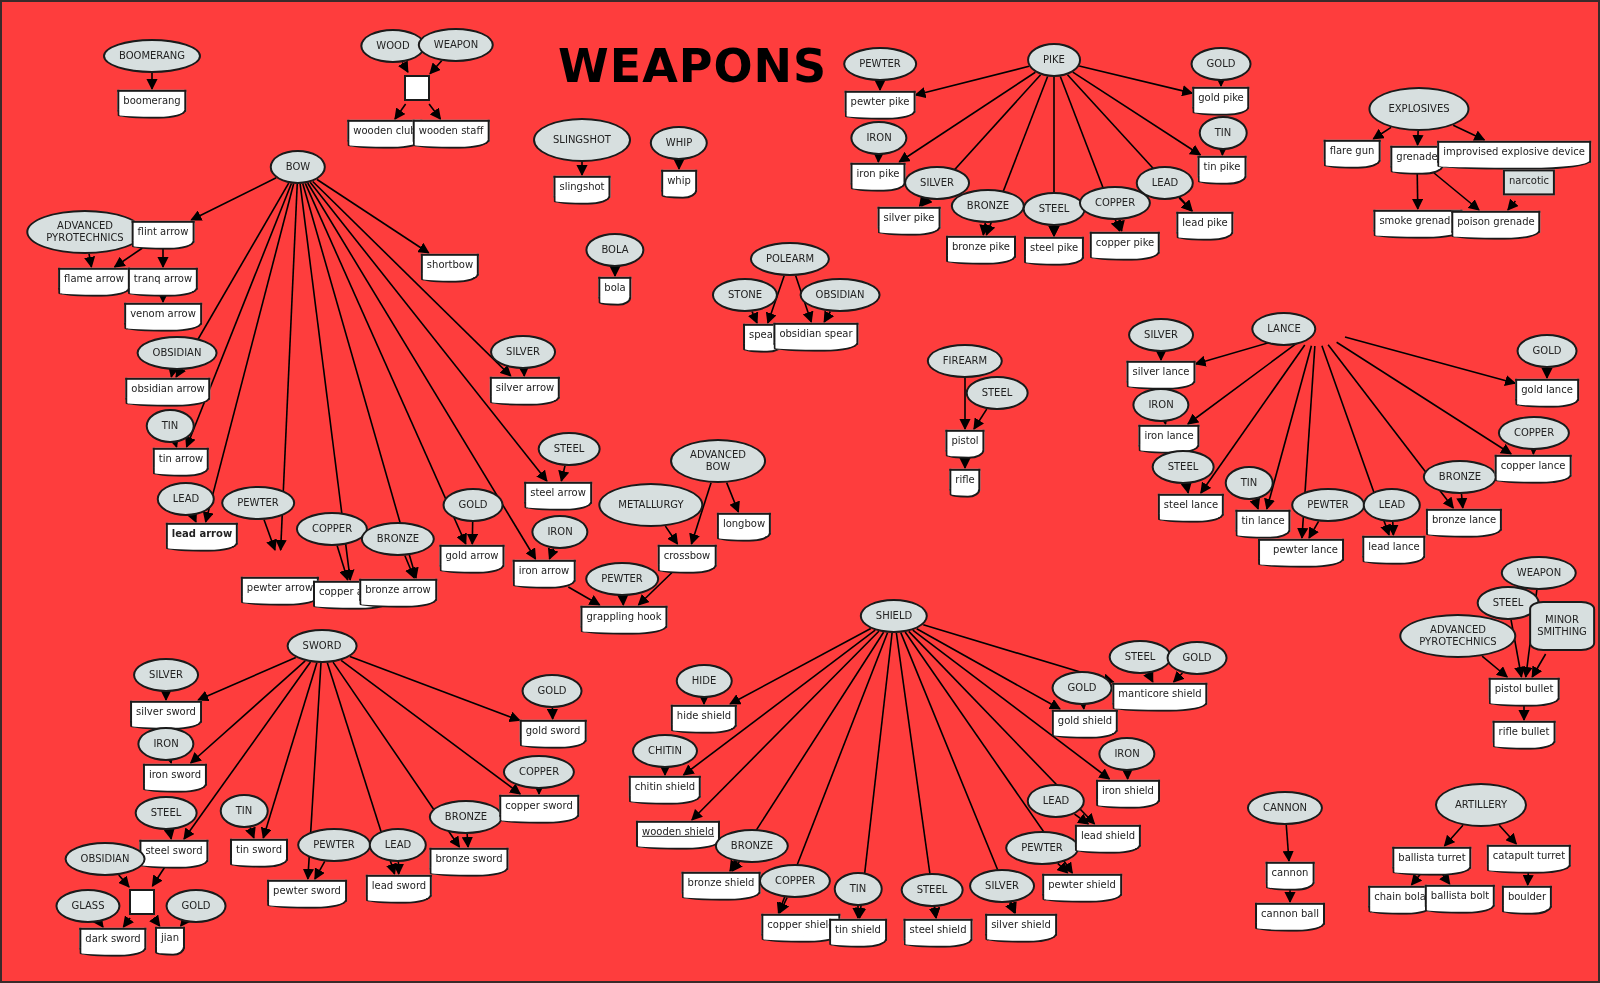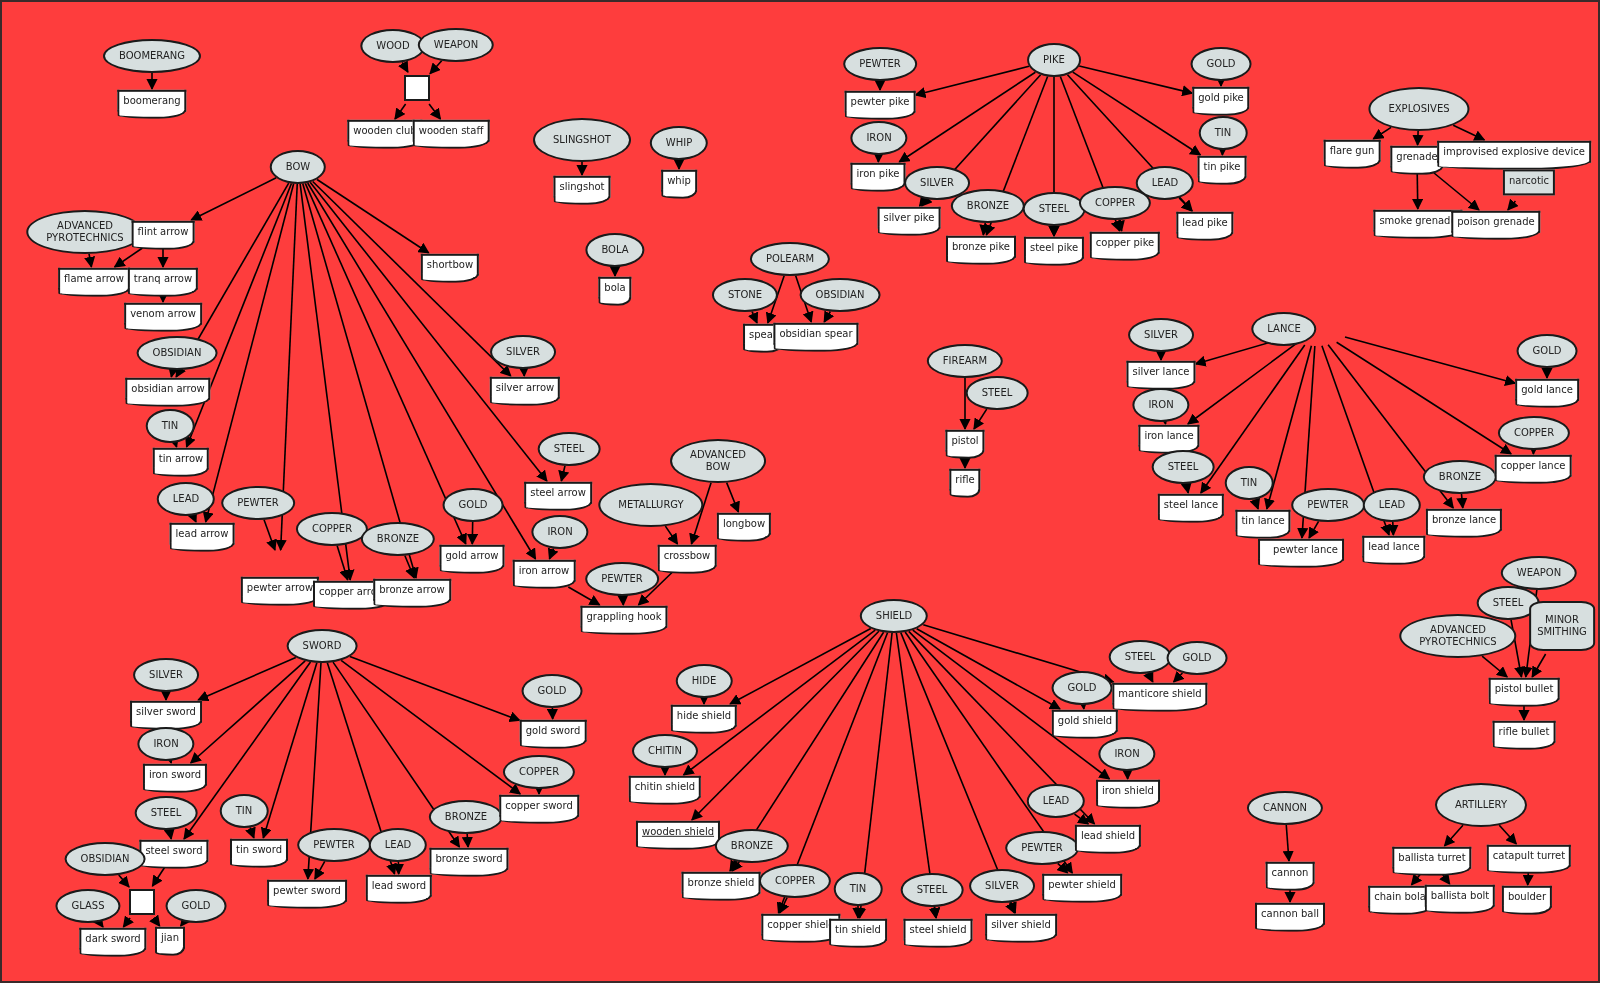--- a/index.html
+++ b/index.html
@@ -204,20 +204,21 @@
       <line x1="1146.39896444349" y1="671.3779806648056" x2="1150.820512820513" y2="680" stroke="#000" stroke-width="1.6" marker-end="url(#arrowhead)"></line>
       <line x1="1180.456856980229" y1="670.9362009392242" x2="1171.6315789473683" y2="680" stroke="#000" stroke-width="1.6" marker-end="url(#arrowhead)"></line>
       <line x1="1284.267952886111" y1="822.9905686738891" x2="1286.955223880597" y2="859" stroke="#000" stroke-width="1.6" marker-end="url(#arrowhead)"></line>
       <line x1="1288" y1="887" x2="1288" y2="900" stroke="#000" stroke-width="1.6" marker-end="url(#arrowhead)"></line>
       <line x1="1460.9685769963044" y1="823.239352351087" x2="1442.4727272727273" y2="844" stroke="#000" stroke-width="1.6" marker-end="url(#arrowhead)"></line>
       <line x1="1497.283139551991" y1="823.1876332553235" x2="1514.3207547169811" y2="842" stroke="#000" stroke-width="1.6" marker-end="url(#arrowhead)"></line>
       <line x1="1418.5128205128206" y1="872" x2="1409.4871794871794" y2="883" stroke="#000" stroke-width="1.6" marker-end="url(#arrowhead)"></line>
       <line x1="1440.3157894736842" y1="872" x2="1447.6842105263158" y2="882" stroke="#000" stroke-width="1.6" marker-end="url(#arrowhead)"></line>
       <line x1="1526.3170731707316" y1="870" x2="1525.6829268292684" y2="883" stroke="#000" stroke-width="1.6" marker-end="url(#arrowhead)"></line>
     </svg>
+  <div class="title">WEAPONS</div>
   <div id="nodes">
       <div class="node topic" style="left: 150px; top: 54px;">
         <span style="white-space: pre;">BOOMERANG</span>
       </div>
       <div class="node item" style="left: 150px; top: 101px;">
         <span style="white-space: pre;">boomerang</span>
       </div>
       <div class="node topic" style="left: 391px; top: 44px;">
         <span style="white-space: pre;">WOOD</span>
       </div>
@@ -262,38 +263,38 @@
       <div class="node topic" style="left: 168px; top: 424px;">
         <span style="white-space: pre;">TIN</span>
       </div>
       <div class="node item" style="left: 179px; top: 459px;">
         <span style="white-space: pre;">tin arrow</span>
       </div>
       <div class="node topic" style="left: 184px; top: 497px;">
         <span style="white-space: pre;">LEAD</span>
       </div>
       <div class="node item" style="left: 200px; top: 534px;">
-        <span style="white-space: pre;">lead arrow</span>
+        <span style="white-space: pre; font-weight: bold;">lead arrow</span>
       </div>
       <div class="node topic" style="left: 256px; top: 501px;">
         <span style="white-space: pre;">PEWTER</span>
       </div>
       <div class="node item" style="left: 278px; top: 588px;">
         <span style="white-space: pre;">pewter arrow</span>
       </div>
       <div class="node topic" style="left: 330px; top: 527px;">
         <span style="white-space: pre;">COPPER</span>
       </div>
       <div class="node item" style="left: 350px; top: 592px;">
         <span style="white-space: pre;">copper arrow</span>
       </div>
       <div class="node topic" style="left: 396px; top: 537px;">
         <span style="white-space: pre;">BRONZE</span>
       </div>
-      <div class="node item" style="left: 410px; top: 590px;">
+      <div class="node item" style="left: 396px; top: 590px;">
         <span style="white-space: pre;">bronze arrow</span>
       </div>
       <div class="node topic" style="left: 471px; top: 503px;">
         <span style="white-space: pre;">GOLD</span>
       </div>
       <div class="node item" style="left: 470px; top: 556px;">
         <span style="white-space: pre;">gold arrow</span>
       </div>
       <div class="node topic" style="left: 521px; top: 350px;">
         <span style="white-space: pre;">SILVER</span>

